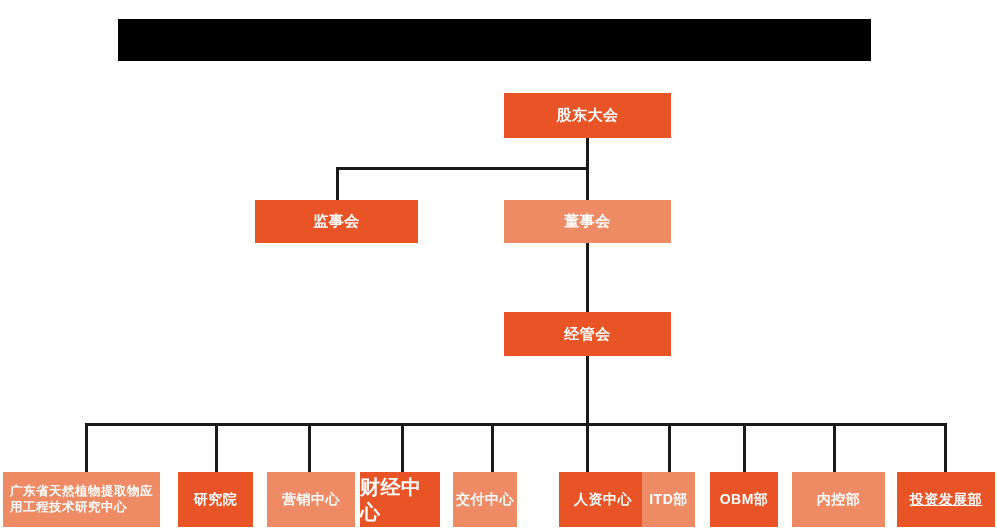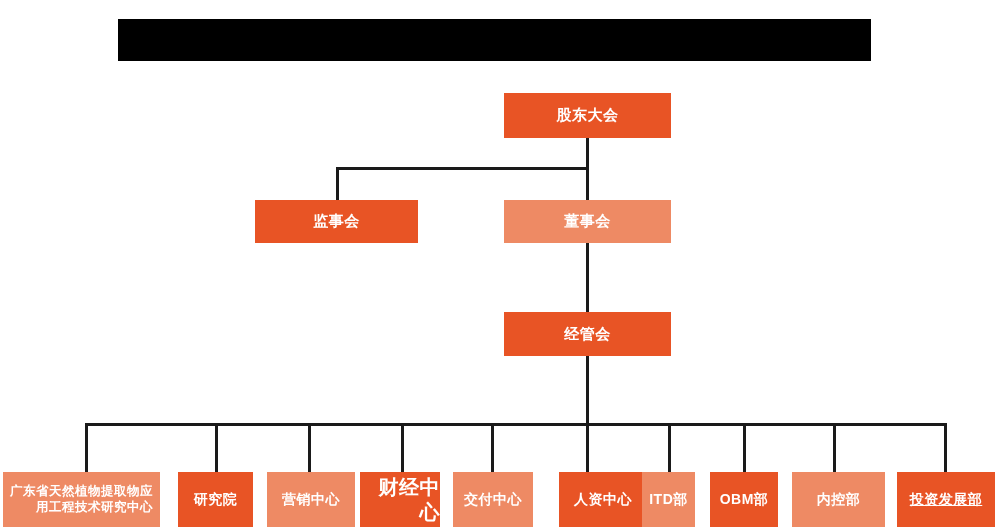--- a/index.html
+++ b/index.html
@@ -24,21 +24,21 @@
     width: 753px;
     height: 42px;
     background: #000000;
   }
   .node {
     position: absolute;
     box-sizing: border-box;
     display: flex;
     align-items: center;
     justify-content: center;
-    text-align: right;
+    text-align: left;
     color: #ffffff;
     font-weight: bold;
     line-height: 1.25;
     letter-spacing: 0.5px;
     z-index: 3;
   }
   .node.dark  { background: #E85425; }
   .node.light { background: #EE8A64; }
   .node-label { display: block; white-space: pre-line; }
 
@@ -54,21 +54,21 @@
   
   .n-shareholders { left: 504px; top: 93px;  width: 167px; height: 45px; font-size: 15px; }
   .n-supervisors  { left: 255px; top: 200px; width: 163px; height: 43px; font-size: 15px; }
   .n-directors    { left: 504px; top: 200px; width: 167px; height: 43px; font-size: 15px; }
   .n-management   { left: 504px; top: 312px; width: 167px; height: 44px; font-size: 15px; }
 
   .n-b0  { left: 3px;   top: 472px; width: 157px; height: 55px; font-size: 12.5px; }
   .n-b1  { left: 178px; top: 472px; width: 75px;  height: 55px; font-size: 14px; }
   .n-b2  { left: 267px; top: 472px; width: 88px;  height: 55px; font-size: 14px; }
   .n-b3  { left: 360px; top: 472px; width: 80px;  height: 55px; font-size: 20px; }
-  .n-b4  { left: 453px; top: 472px; width: 80px;  height: 55px; font-size: 14px; }
+  .n-b4  { left: 453px; top: 472px; width: 64px;  height: 55px; font-size: 14px; }
   .n-b5  { left: 546px; top: 472px; width: 88px;  height: 55px; font-size: 14px; margin-left: 13px; }
   .n-b6  { left: 642px; top: 472px; width: 53px;  height: 55px; font-size: 14px; }
   .n-b7  { left: 710px; top: 472px; width: 68px;  height: 55px; font-size: 14px; }
   .n-b8  { left: 792px; top: 472px; width: 93px;  height: 55px; font-size: 14px; }
   .n-b9  { left: 897px; top: 472px; width: 98px;  height: 55px; font-size: 14px; text-decoration: underline; }
 
   
   .c-share-down   { left: 586px; top: 138px; height: 62px; }
   .c-sd-bus       { left: 336px; top: 167px; width: 252px; }
   .c-sup-down     { left: 336px; top: 167px; height: 34px; }

